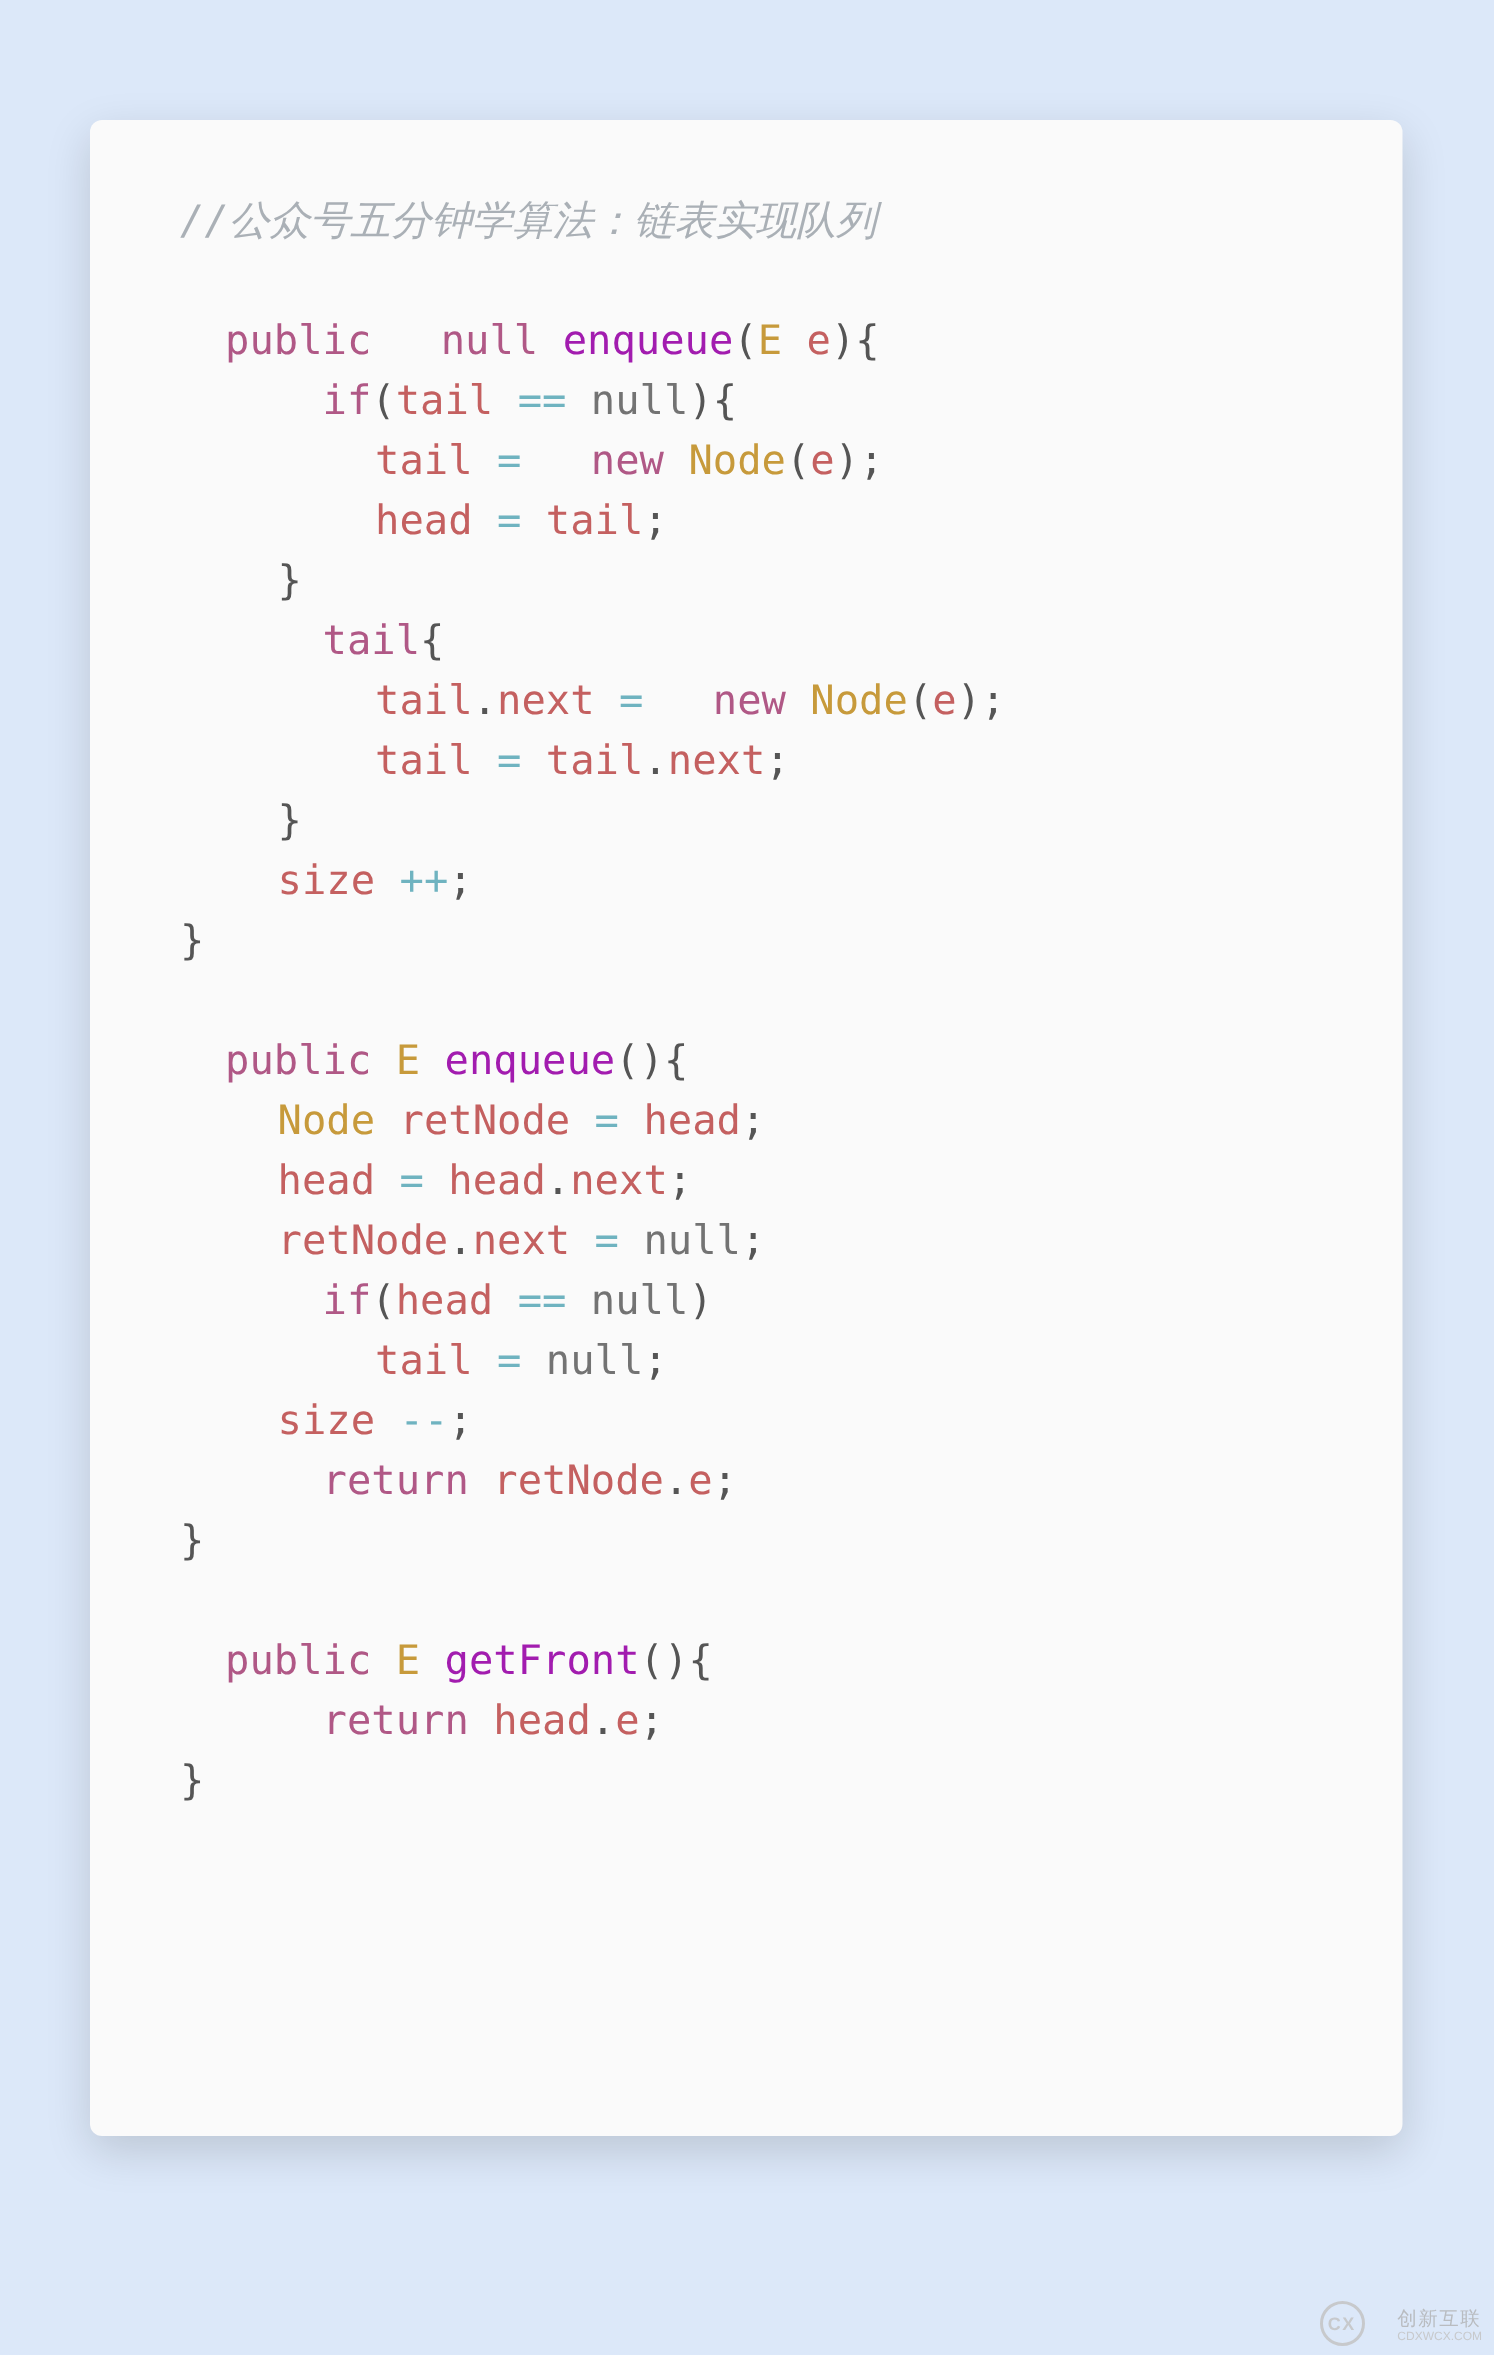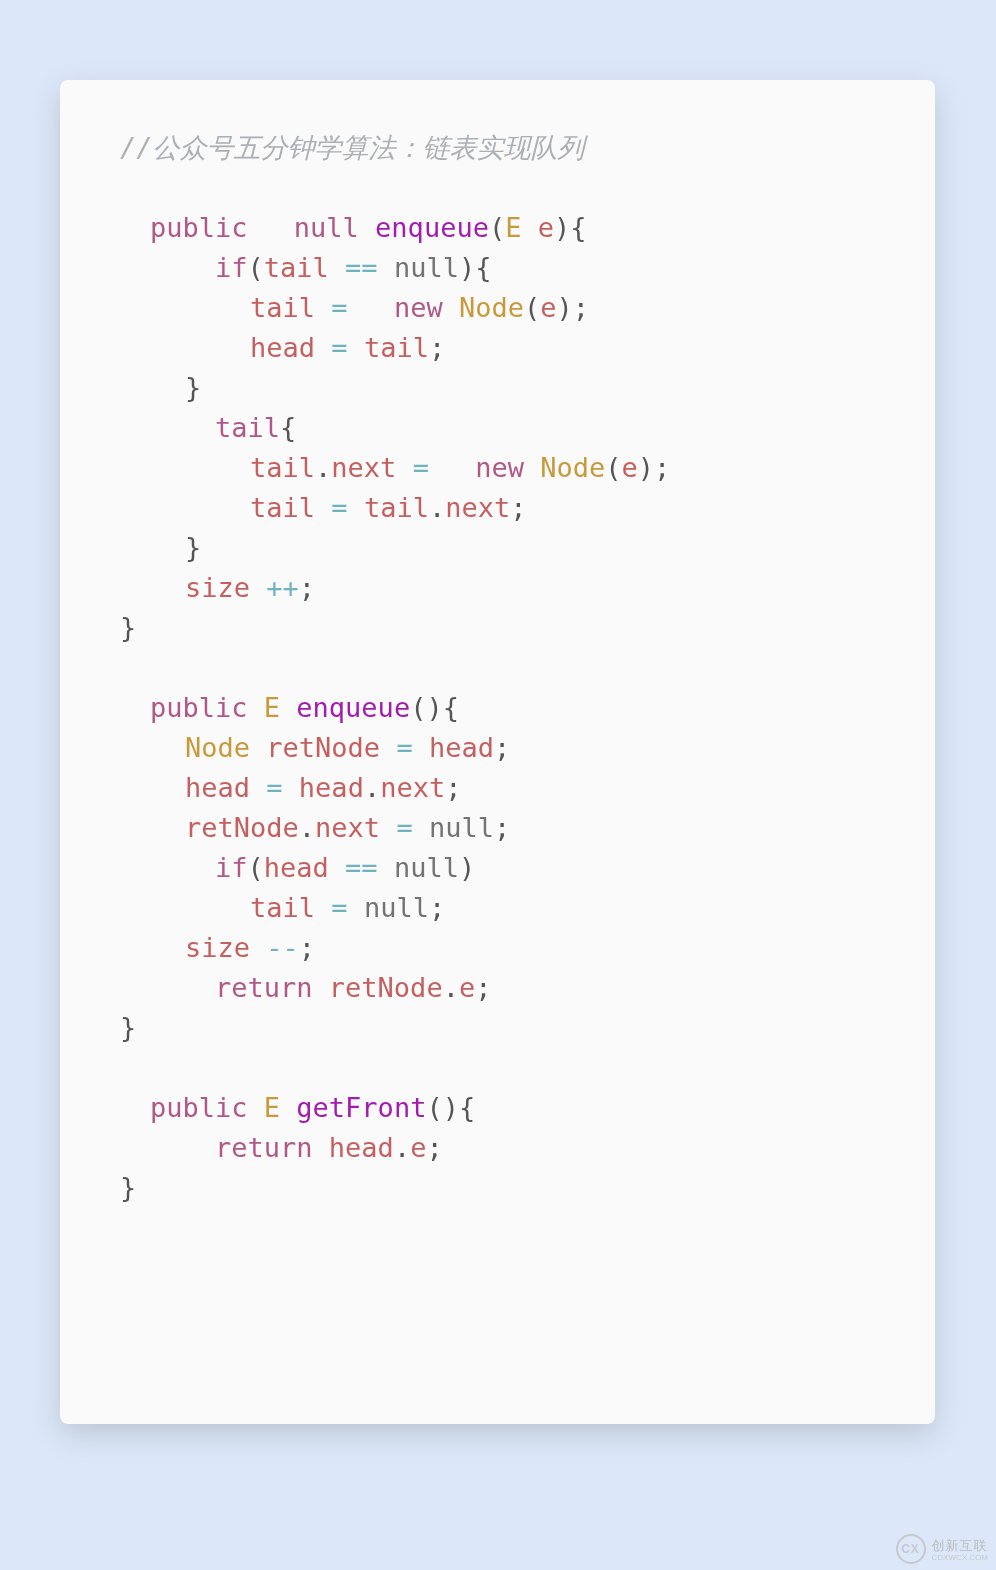--- a/index.html
+++ b/index.html
@@ -44,21 +44,21 @@
   .watermark {
     position: absolute;
     right: 8px;
     bottom: 6px;
     font-family: Arial, sans-serif;
     font-size: 13px;
     color: #b9bcc0;
     letter-spacing: 1px;
     display: flex;
     align-items: center;
-    gap: 6px;
+    gap: 22px;
   }
   .watermark .sub {
     font-size: 8px;
     letter-spacing: 0;
     display: block;
     color: #c7c9cc;
     margin-top: -2px;
   }
   .wm-icon {
     width: 26px;

